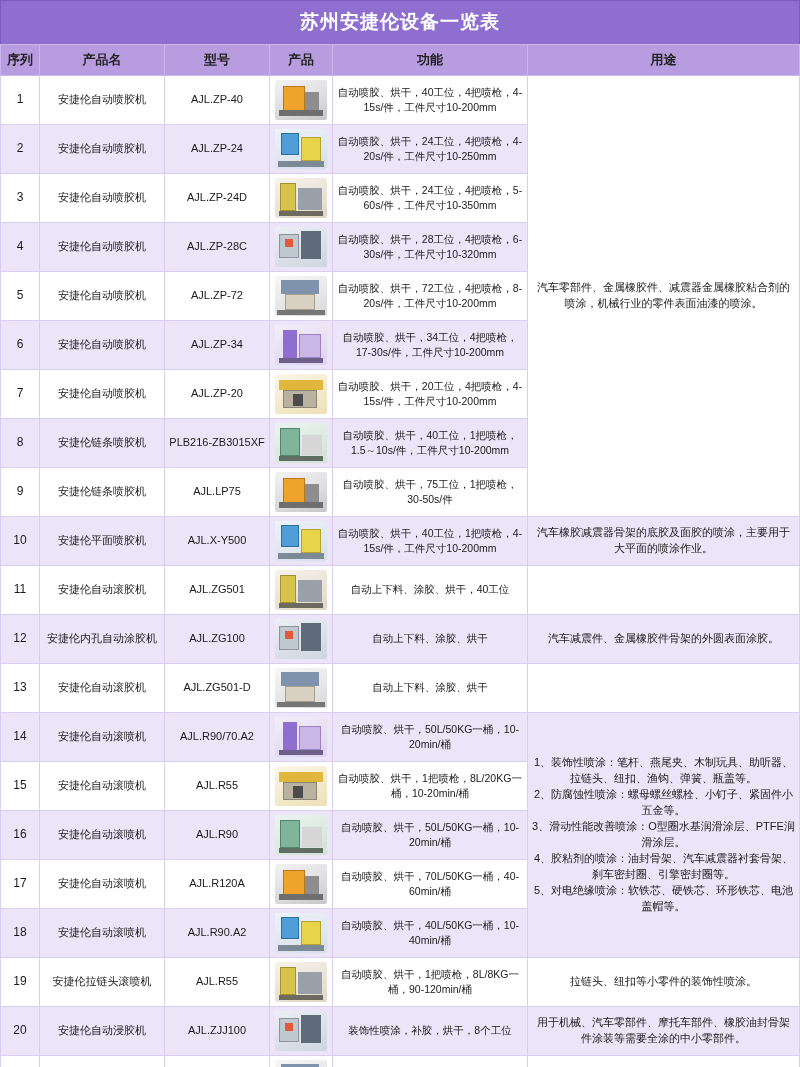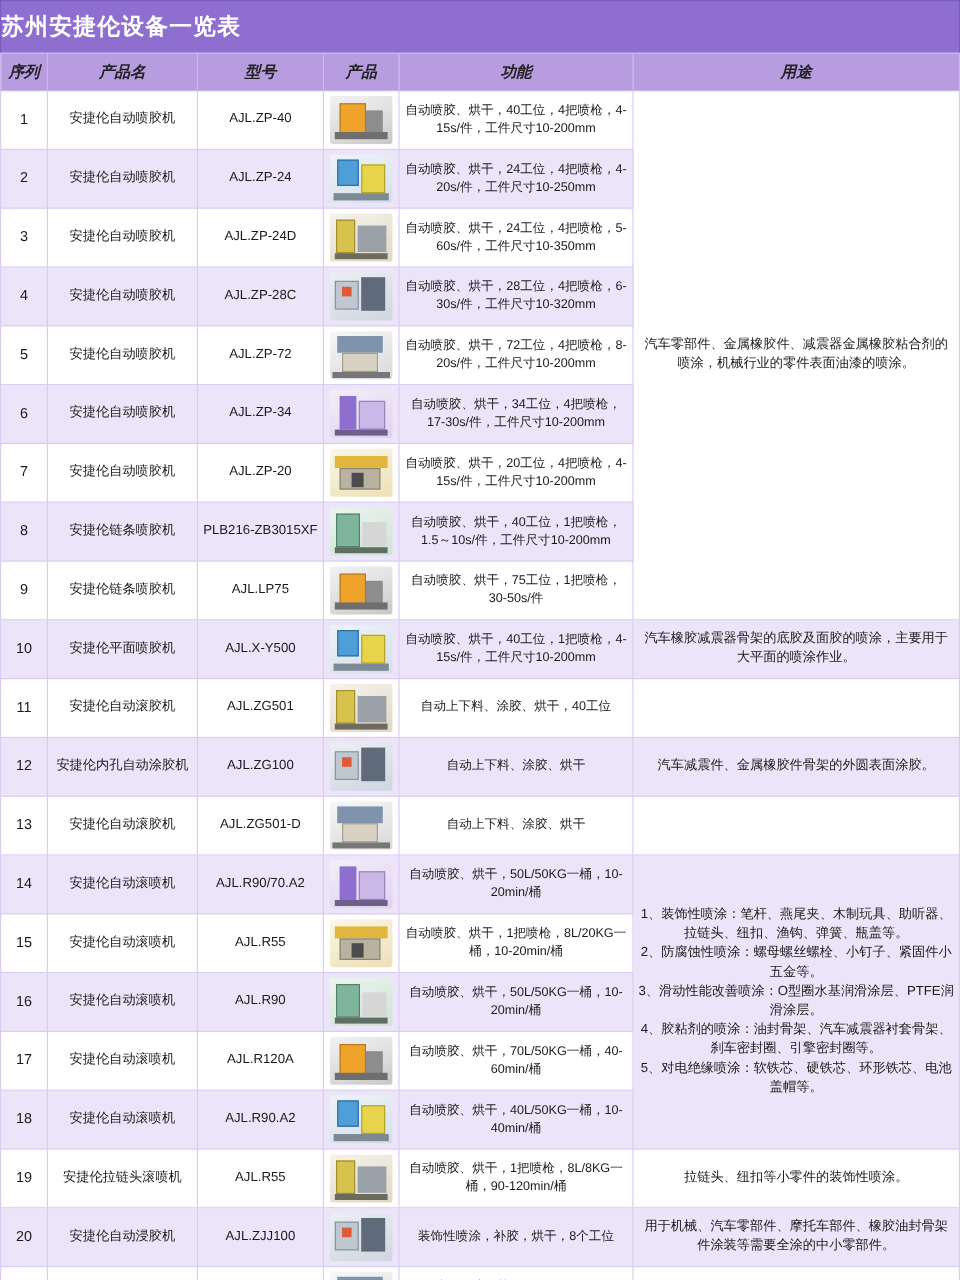--- a/index.html
+++ b/index.html
@@ -13,21 +13,21 @@
     color: #1a1a1a;
   }
   .page {
     width: 800px;
     box-sizing: border-box;
     padding: 0;
   }
   .title-bar {
     background: #8e6fd0;
     color: #ffffff;
-    text-align: left;
+    text-align: center;
     font-size: 19px;
     font-weight: bold;
     letter-spacing: 1px;
     padding: 8px 0 9px 0;
     border: 1px solid #7a5cc0;
     border-bottom: none;
   }
   table.equip {
     width: 800px;
     border-collapse: collapse;
@@ -35,21 +35,20 @@
     font-size: 11px;
   }
   table.equip th {
     background: #b79ce0;
     color: #222;
     font-weight: bold;
     font-size: 13px;
     border: 1px solid #c9b6ea;
     padding: 6px 2px;
     text-align: center;
-    font-style: italic;
   }
   table.equip td {
     border: 1px solid #d9cdf0;
     padding: 4px 4px;
     text-align: center;
     vertical-align: middle;
     line-height: 1.45;
     color: #1a1a1a;
   }
   tr.odd td { background: #ffffff; }

